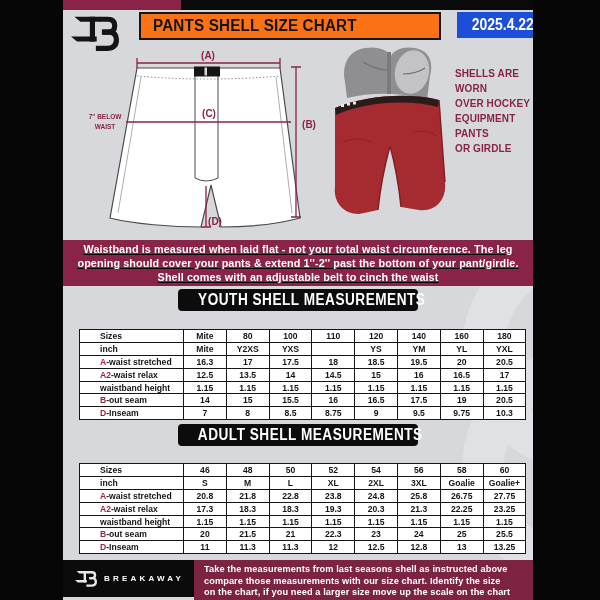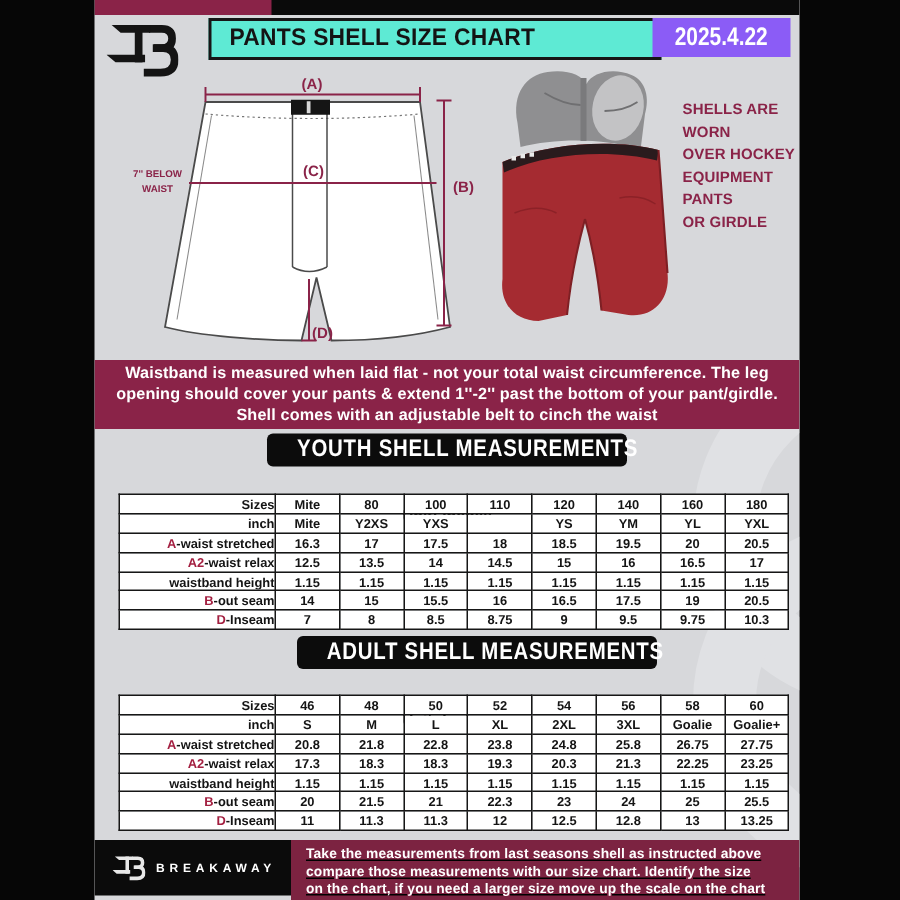--- a/index.html
+++ b/index.html
@@ -7,66 +7,66 @@
        font-family:"Liberation Sans", sans-serif;}
   .content{position:absolute;left:63px;top:0;width:470px;height:600px;background:#D7D8DB;overflow:hidden;}
   .abs{position:absolute;}
 
   
   .top-strip{left:0;top:0;width:470px;height:10px;background:#0a0a0a;z-index:3;}
   .top-strip .maroon-seg{position:absolute;left:0;top:0;width:118px;height:10px;background:#8A2348;}
 
   
   .logo-main{left:8px;top:11px;z-index:3;}
-  .title-box{left:76px;top:12px;width:302px;height:28px;background:#5eead4;border:2px solid #161616;
+  .title-box{left:76px;top:12px;width:302px;height:28px;background:#f97316;border:2px solid #161616;
              box-sizing:border-box;z-index:3;display:flex;align-items:center;}
   .title-box span{display:inline-block;margin-left:12px;font-size:16px;font-weight:700;color:#141414;
              transform:scaleX(.95);transform-origin:left center;white-space:nowrap;letter-spacing:.2px;}
-  .date-box{left:372px;top:12px;width:92px;height:26px;background:#8b5cf6;z-index:3;
+  .date-box{left:394px;top:12px;width:92px;height:26px;background:#1d4ed8;z-index:3;
             display:flex;align-items:center;justify-content:center;}
   .date-box span{color:#fff;font-size:17px;font-weight:700;transform:scaleX(.82);white-space:nowrap;}
 
   
   .diagram-svg{left:30px;top:50px;z-index:2;}
   .waist-note{left:16px;top:112px;width:52px;text-align:center;color:#8A2348;font-size:6.5px;
               font-weight:700;line-height:1.55;z-index:3;}
   .photo-svg{left:270px;top:42px;z-index:2;}
   .side-note{left:392px;top:66px;width:95px;color:#8A2348;font-size:10px;font-weight:700;
              line-height:1.5;z-index:3;letter-spacing:.1px;}
 
   
   .callout{left:0;top:240px;width:470px;height:46px;background:#8A2348;z-index:3;
-           display:flex;flex-direction:column;justify-content:center;text-align:center;}
+           display:flex;flex-direction:column;justify-content:center;text-align:center;text-decoration:underline;}
   .callout div{color:#fff;font-size:10.8px;font-weight:700;line-height:14.2px;letter-spacing:.1px;}
 
   
   .pill{left:115px;width:240px;height:22px;background:#0C0C0C;border-radius:4px;z-index:3;
         display:flex;align-items:center;}
   .pill span{color:#fff;font-size:16px;font-weight:700;letter-spacing:.6px;transform:scaleX(.85);white-space:nowrap;}
   .pill.youth{top:289px;}
-  .pill.adult{top:424px;margin-left:20px;}
+  .pill.adult{top:424px;}
   .unit{left:0;width:470px;text-align:center;font-size:10.5px;font-weight:600;color:#333;z-index:3;margin-top:25px;}
   .unit.youth{top:313px;}
   .unit.adult{top:449px;}
 
   
   table.meas{border-collapse:collapse;width:447px;table-layout:fixed;z-index:4;background:transparent;}
   table.meas td{border:1px solid #161616;background:#fff;height:11.9px;padding:0;
                 font-size:8.6px;font-weight:700;color:#141414;text-align:center;overflow:hidden;white-space:nowrap;}
-  table.meas td.label-cell{text-align:right;padding-left:0;}
+  table.meas td.label-cell{text-align:left;padding-left:20px;}
   table.meas .prefix{color:#A31F40;}
   .youth-table{left:16px;top:329px;}
   .adult-table{left:16px;top:463px;}
 
   
   .footer-black{left:0;top:560px;width:131px;height:37px;background:#0b0b0b;z-index:3;
                 display:flex;align-items:center;padding-left:12px;box-sizing:border-box;gap:7px;}
   .footer-brand{color:#fff;font-size:8px;font-weight:700;letter-spacing:3.2px;}
   .footer-maroon{left:131px;top:560px;width:339px;height:40px;background:#7C2341;z-index:3;
-                 box-sizing:border-box;padding:4px 6px 0 10px;text-decoration:underline;}
+                 box-sizing:border-box;padding:4px 6px 0 10px;}
   .footer-maroon div{color:#fff;font-size:9.2px;font-weight:700;line-height:11.6px;letter-spacing:.1px;white-space:nowrap;}
 
   
   .watermark{left:0;top:0;z-index:0;}
 </style>
 </head>
 <body>
 
 <div class="content">
 

